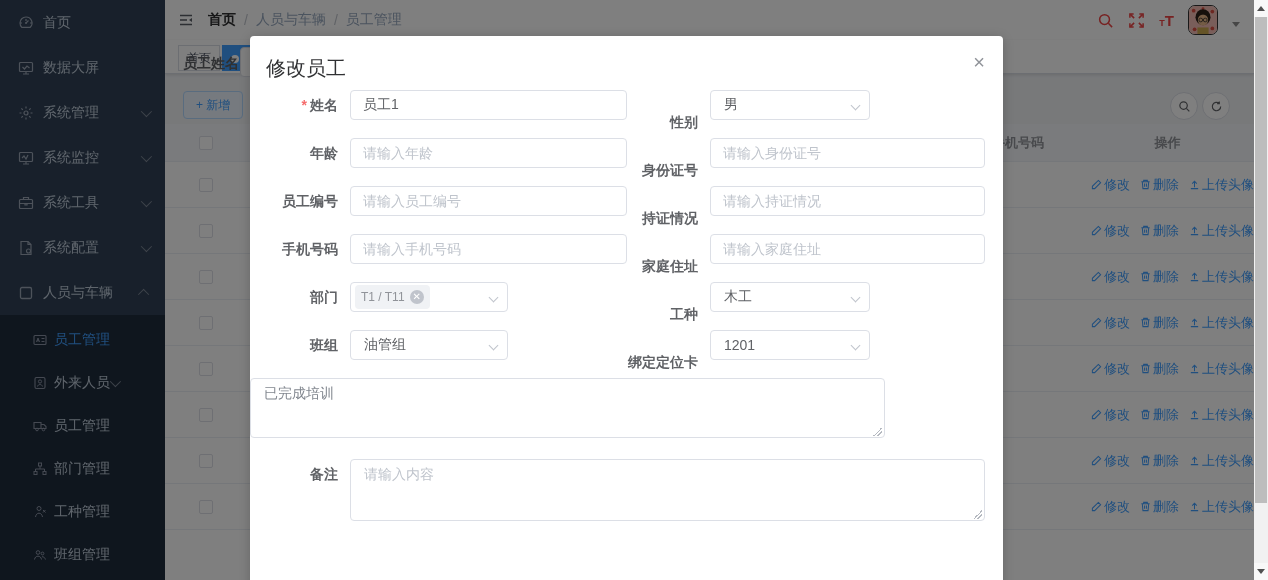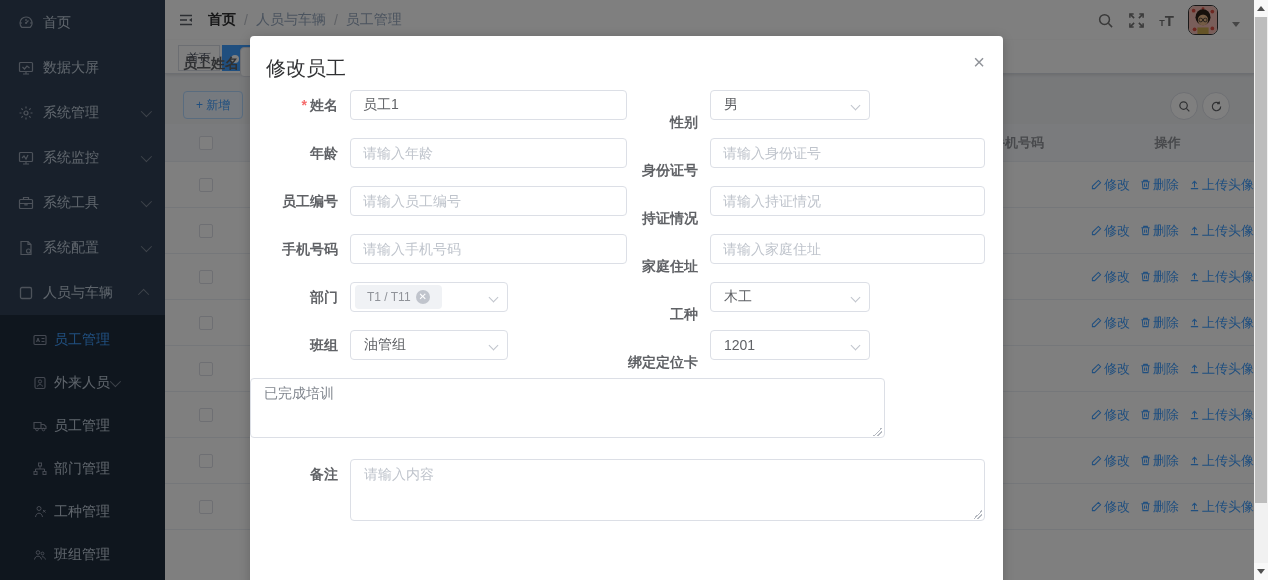--- a/index.html
+++ b/index.html
@@ -22,21 +22,21 @@
   svg { display:block; }
 
   
   .main { position:absolute; left:165px; top:0; width:1089px; height:580px; }
   .hdr { position:absolute; left:0; top:0; width:100%; height:40px; background:#fff; display:flex; align-items:center; }
   .fold-btn { margin-left:13px; margin-right:14px; cursor:pointer; color:#5a5e66; }
   .crumb { display:flex; align-items:center; gap:8px; font-size:14px; }
   .crumb .home { color:#303133; font-weight:600; cursor:pointer; }
   .crumb .sep { color:#c0c4cc; }
   .crumb .grey { color:#97a8be; }
-  .hdr-right { position:absolute; right:14px; top:0; height:40px; display:flex; align-items:center; gap:14px; color:#737373; }
+  .hdr-right { position:absolute; right:14px; top:0; height:40px; display:flex; align-items:center; gap:14px; color:#ef4444; }
   .hdr-ic { cursor:pointer; }
   .font-ic { font-weight:700; cursor:pointer; letter-spacing:0; }
   .font-ic .small-t { font-size:9px; } .font-ic .big-t { font-size:15px; }
   .avatar { width:30px; height:30px; border-radius:7px; overflow:hidden; border:1px solid #333; cursor:pointer; }
   .caret-down { width:0; height:0; border-left:4px solid transparent; border-right:4px solid transparent; border-top:5px solid #8c8c8c; margin-top:8px; cursor:pointer; }
 
   .tabbar { position:absolute; left:0; top:40px; width:100%; height:34px; background:#fff; border-bottom:1px solid #d8dce5; box-shadow:0 1px 3px rgba(0,0,0,.12); }
   .tag { position:absolute; top:5px; height:26px; line-height:24px; font-size:12px; padding:0 8px; border:1px solid #d8dce5; background:#fff; color:#495060; cursor:pointer; }
   .tag.active { background:#409eff; border-color:#409eff; color:#fff; padding-left:22px; }
   .tag.active::before { content:""; position:absolute; left:8px; top:9px; width:8px; height:8px; border-radius:50%; background:#fff; }
@@ -66,21 +66,21 @@
   .f-label { width:100px; padding-right:12px; text-align:right; line-height:30px; font-weight:700; color:#606266; white-space:nowrap; }
   .req::before { content:"*"; color:#f56c6c; margin-right:3px; }
   .f-input { height:30px; border:1px solid #dcdfe6; border-radius:4px; padding:0 12px; font-size:14px; color:#606266; background:#fff; font-family:inherit; outline:none; }
   .f-input::placeholder { color:#bfc4cc; }
   .w-wide { width:277px; }
   .lbl2 { width:83px;margin-top:17px; }
   .w-col2 { width:275px; }
   .select { position:relative; width:160px; height:30px; border:1px solid #dcdfe6; border-radius:4px; background:#fff; cursor:pointer; display:flex; align-items:center; padding:0 26px 0 13px; color:#606266; }
   .select .sel-chev { position:absolute; right:10px; top:11px; width:7px; height:7px; border-right:1.5px solid #c0c4cc; border-bottom:1.5px solid #c0c4cc; transform:rotate(45deg); }
   .select.w158 { width:158px; }
-  .tagchip { display:flex; align-items:center; gap:5px; background:#f0f2f5; border-radius:4px; height:24px; padding:0 12px; font-size:12px; color:#909399; }
+  .tagchip { display:flex; align-items:center; gap:5px; background:#f0f2f5; border-radius:4px; height:24px; padding:0 6px; font-size:12px; color:#909399; }
   .tag-x { width:14px; height:14px; border-radius:50%; background:#c0c4cc; color:#fff; font-size:10px; line-height:14px; text-align:center; cursor:pointer; }
   .f-textarea { width:635px; height:60px; border:1px solid #dcdfe6; border-radius:4px; padding:6px 13px; font-size:14px; color:#82878f; resize:none; font-family:inherit; outline:none; position:relative; }
   .f-textarea::placeholder { color:#bfc4cc; }
   .ta-wrap { position:relative; }
   .resize-grip { position:absolute; right:3px; bottom:5px; width:9px; height:9px; pointer-events:none;
     background:linear-gradient(135deg, transparent 0 50%, #b5b9c0 50% 57%, transparent 57% 72%, #b5b9c0 72% 79%, transparent 79%); }
 
   
   .scrollbar { position:absolute; right:0; top:0; width:14px; height:580px; background:#f1f1f1; z-index:10; }
   .sb-btn { position:absolute; left:0; width:14px; height:17px; background:#f8f8f8; display:flex; align-items:center; justify-content:center; cursor:pointer; }

